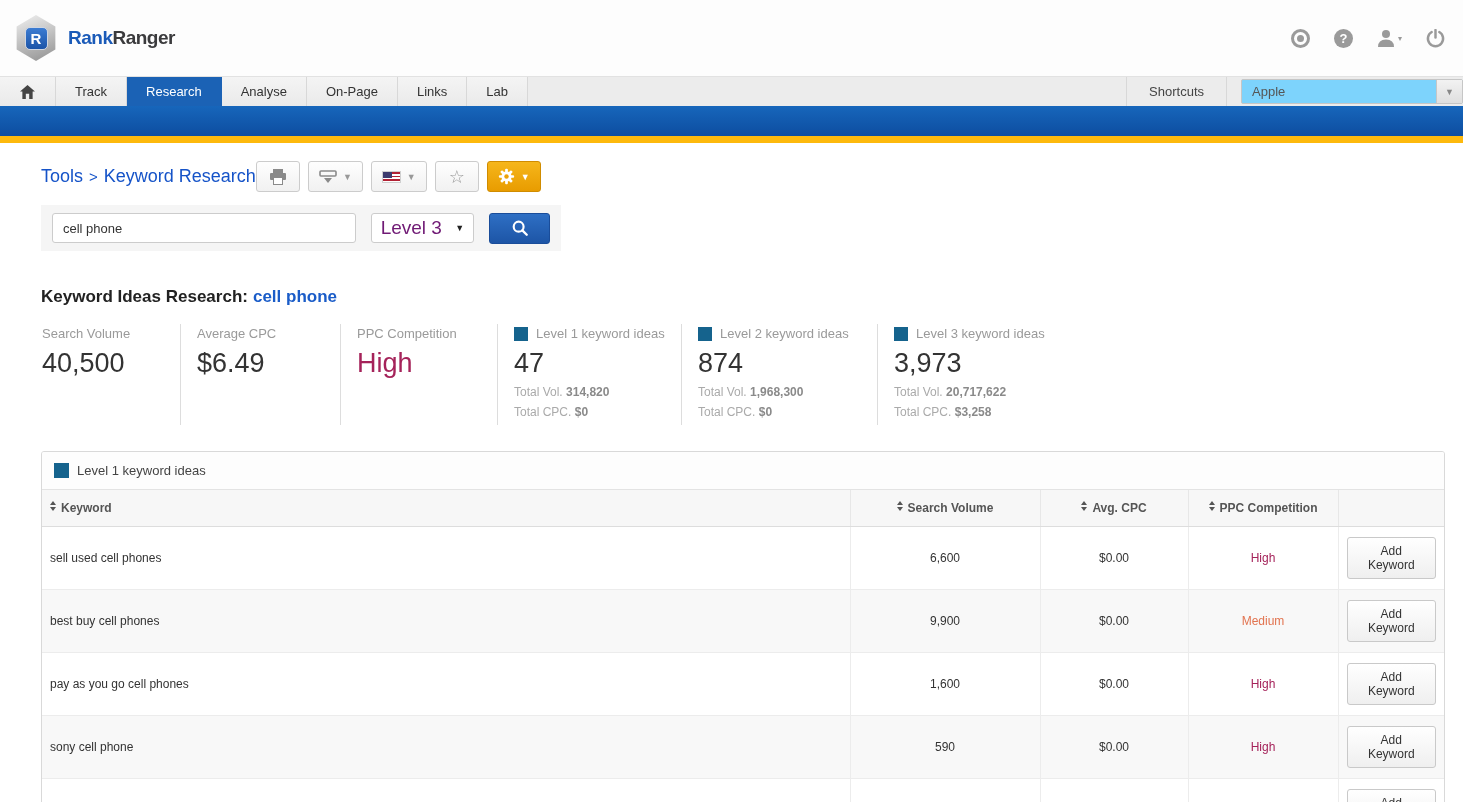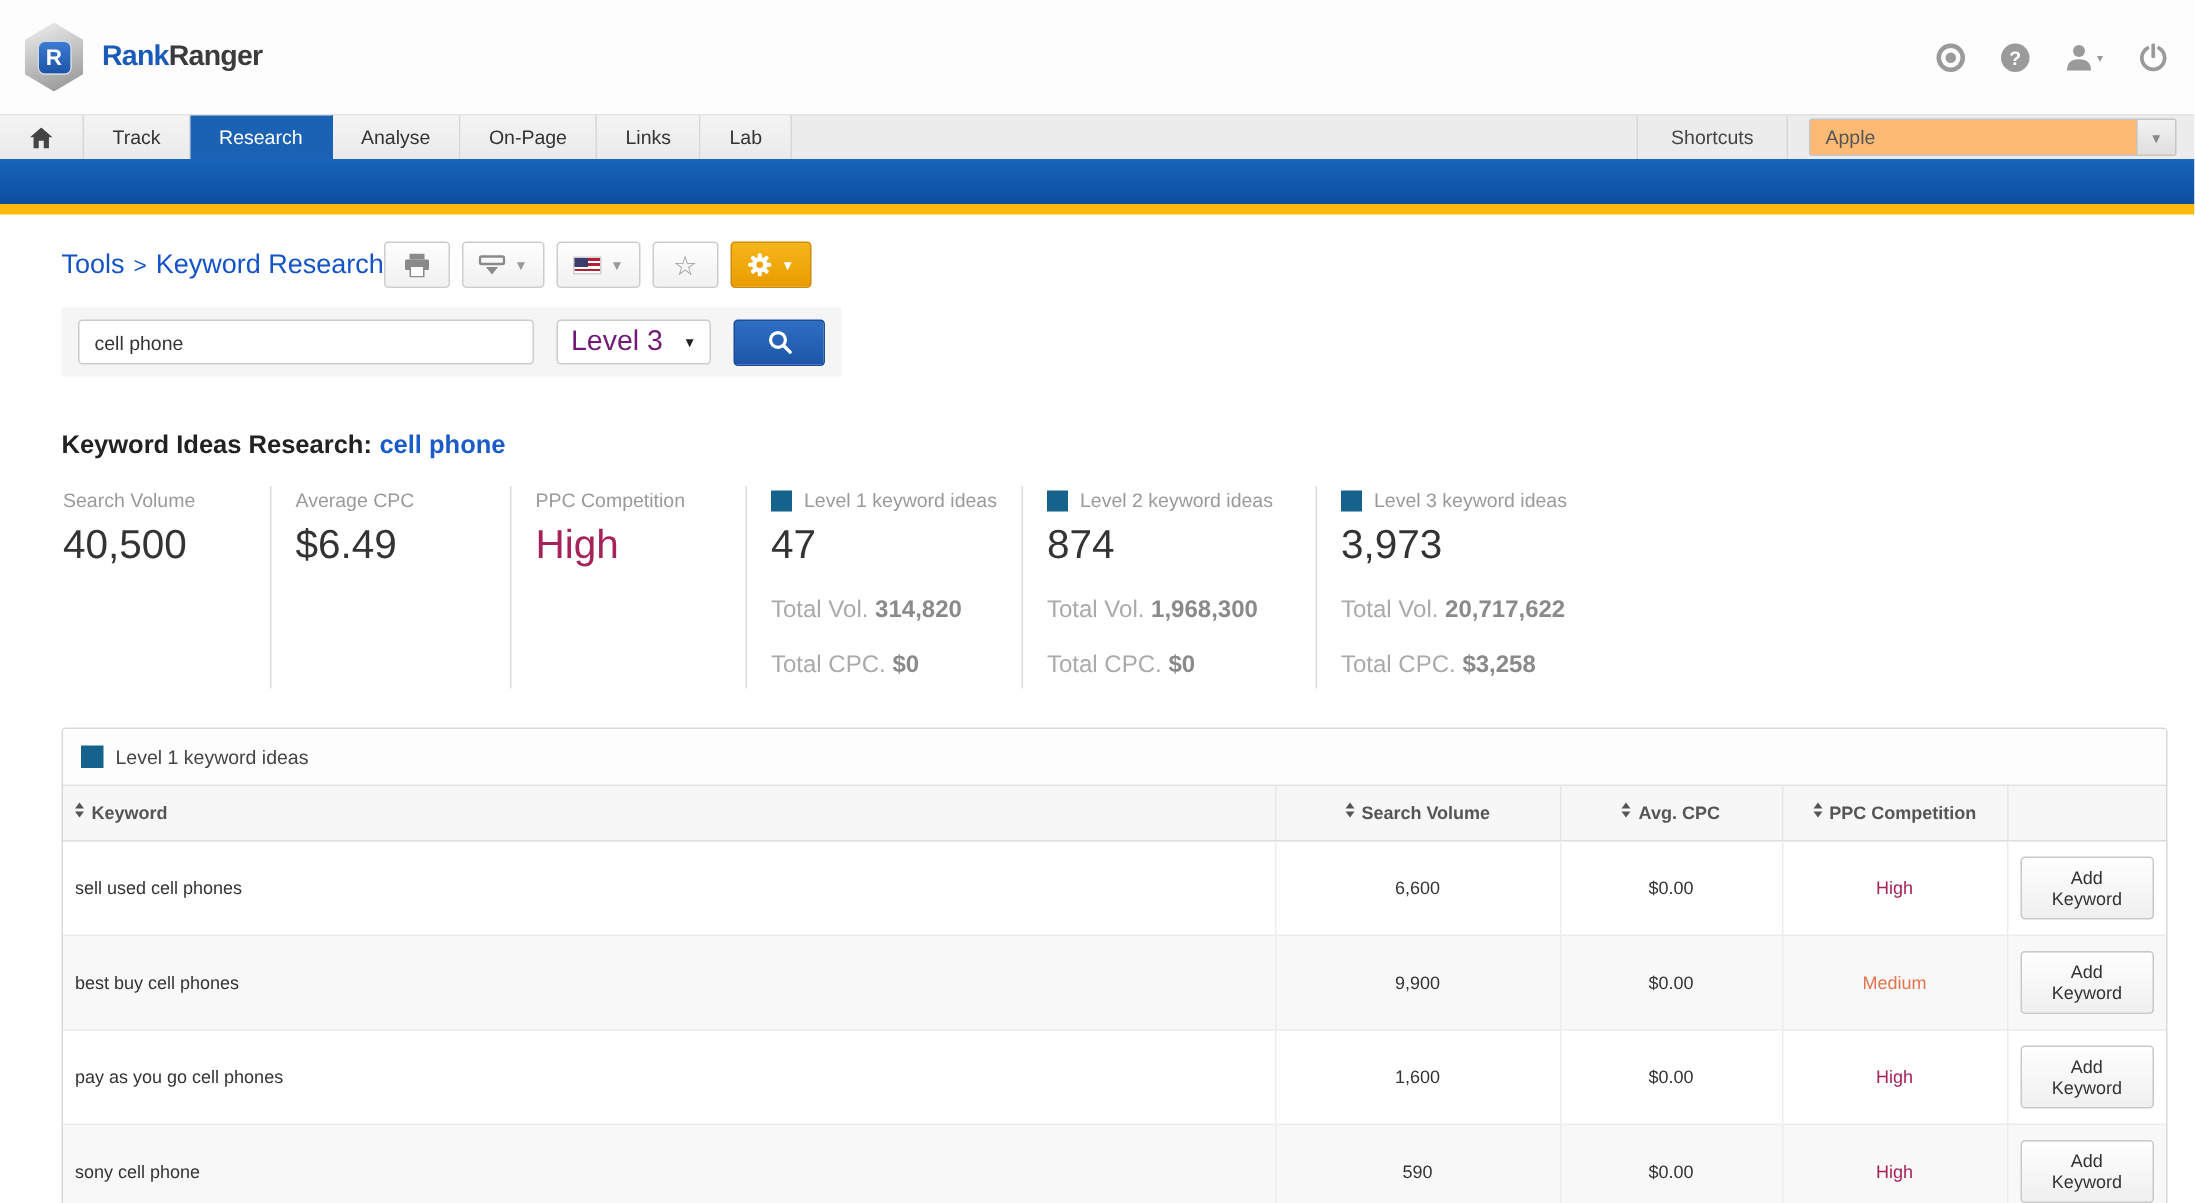--- a/index.html
+++ b/index.html
@@ -29,24 +29,24 @@
   .caret-sm { font-size:8px; color:#9a9a9a; margin-left:3px; }
 
   
   .navbar { height:30px; background:#ececec; border-top:1px solid #e2e2e2;
     display:flex; align-items:stretch; justify-content:space-between; }
   .nav-left { display:flex; align-items:stretch; }
   .nav-tab { display:flex; align-items:center; padding:0 19px; font-size:13px; color:#333;
     border-right:1px solid #d8d8d8; cursor:pointer; background:linear-gradient(#f4f4f4,#eaeaea); }
   .nav-tab.home { padding:0 20px; border-left:none; }
   .nav-tab.active { background:#1b62b5; color:#fff; border-right-color:#1b62b5; }
-  .nav-right { display:flex; align-items:center; padding-right:12px; }
+  .nav-right { display:flex; align-items:center; padding-right:0; }
   .shortcuts { font-size:13px; color:#444; padding:0 22px; align-self:stretch;
     display:flex; align-items:center; border-left:1px solid #d8d8d8; border-right:1px solid #d8d8d8; cursor:pointer; }
-  .profile-select { margin-left:14px; width:245px; height:25px; background:#fdba74;
+  .profile-select { margin-left:14px; width:222px; height:25px; background:#7dd3fc;
     border:1px solid #c6c6c6; border-radius:2px; display:flex; align-items:center;
     justify-content:space-between; cursor:pointer; }
   .profile-select .val { font-size:13px; color:#555; padding-left:10px; }
   .profile-select .dd { width:26px; height:100%; background:linear-gradient(#f2f2f2,#dfdfdf);
     border-left:1px solid #c6c6c6; display:flex; align-items:center; justify-content:center;
     font-size:9px; color:#888; }
 
   .bluebar { height:30px; background:linear-gradient(180deg,#1766bb,#0d4da0); }
   .yellowbar { height:7px; background:#fdb90d; }
 
@@ -84,21 +84,21 @@
   .section-title .kw { color:#1a5cc8; margin-left:5px; }
 
   
   .stats-row { margin-top:17px; display:flex; }
   .stat { border-right:1px solid #ddd; padding:2px 0 6px 16px; min-height:84px; }
   .stat:first-child { padding-left:1px; }
   .stat.last { border-right:none; }
   .stat .lbl { font-size:13px; color:#9a9a9a; display:flex; align-items:center; }
   .stat .big { font-size:27px; color:#333; margin-top:7px; }
   .sq { width:14px; height:14px; background:#15638d; display:inline-block; margin-right:8px; }
-  .tot { font-size:16px; color:#aaa; margin-top:19px; }
+  .tot { font-size:12px; color:#aaa; margin-top:6px; }
   .tot b { color:#8a8a8a; }
   .w1{width:140px}.w2{width:160px}.w3{width:157px}.w4{width:184px}.w5{width:196px}.w6{width:182px}
 
   
   .panel { margin-top:26px; border:1px solid #d9d9d9; border-radius:3px; overflow:hidden; background:#fff; }
   .panel-title { padding:11px 12px; background:#fdfdfd; border-bottom:1px solid #e3e3e3;
     font-size:13px; color:#444; display:flex; align-items:center; }
   table { width:100%; border-collapse:collapse; table-layout:fixed; }
   col.c-kw{width:808px} col.c-vol{width:190px} col.c-cpc{width:148px} col.c-ppc{width:150px} col.c-act{width:auto}
   th { background:#f7f7f7; font-size:12px; color:#555; font-weight:bold; padding:11px 8px;

